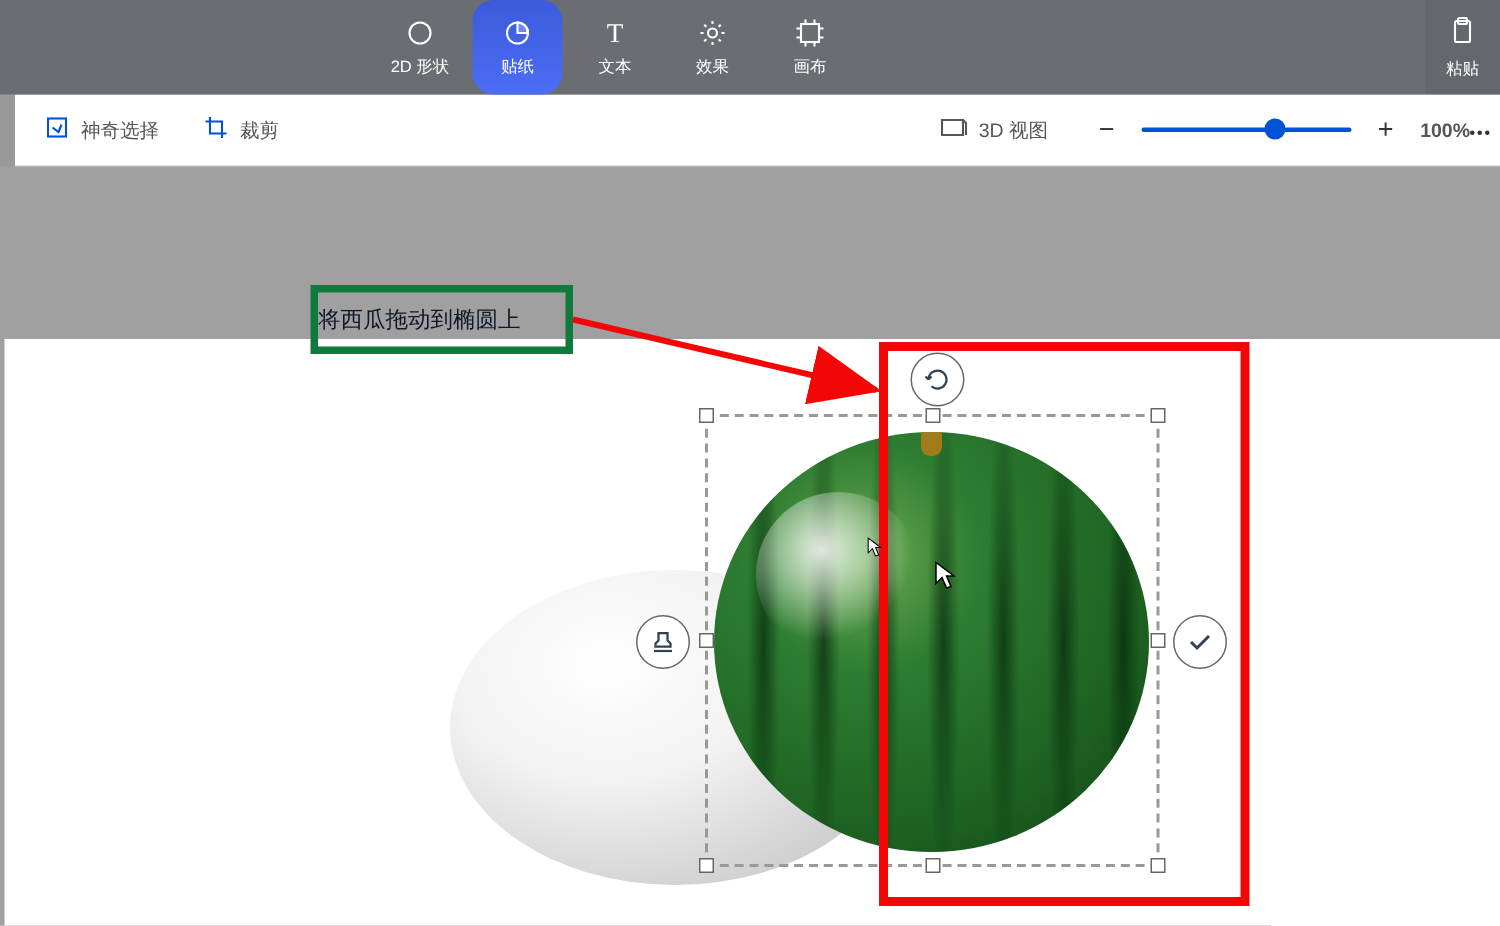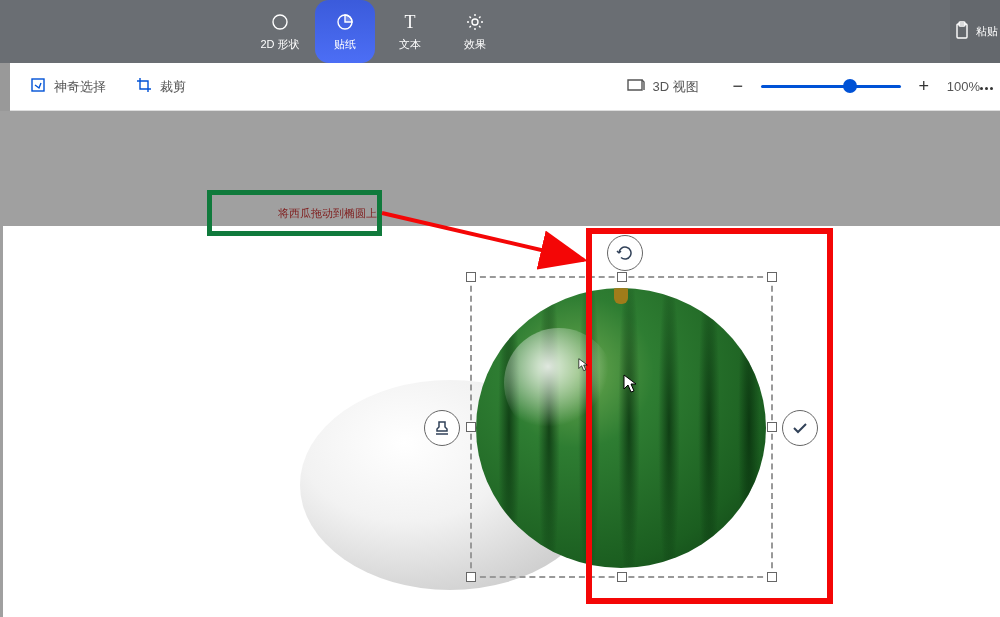--- a/index.html
+++ b/index.html
@@ -2,21 +2,21 @@
 <html><head>
   <meta charset="utf-8">
   <style>
     * { box-sizing: border-box; margin: 0; padding: 0; }
     body { font-family: "Microsoft YaHei", "Segoe UI", sans-serif; width: 1000px; height: 617px; overflow: hidden; background: #999; }
     
     .top-toolbar { height: 63px; background: #6a6e73; display: flex; align-items: center; padding-left: 250px; gap: 5px; position: relative; }
     .top-toolbar .tool { width: 60px; height: 63px; display: flex; flex-direction: column; align-items: center; justify-content: center; gap: 4px; color: #fff; font-size: 11px; cursor: pointer; }
     .top-toolbar .tool.active { background: linear-gradient(180deg, #3b5bdb 0%, #4c6ef5 100%); border-radius: 14px; }
     .top-toolbar .tool .icon-box { width: 22px; height: 22px; display: flex; align-items: center; justify-content: center; }
-    .top-toolbar .right-tool { position: absolute; right: 0; width: 50px; height: 63px; display: flex; flex-direction: row; align-items: center; justify-content: center; color: #fff; font-size: 11px; gap: 4px; cursor: pointer; background: rgba(0,0,0,0.05); }
+    .top-toolbar .right-tool { position: absolute; right: 0; width: 50px; height: 63px; display: flex; flex-direction: column; align-items: center; justify-content: center; color: #fff; font-size: 11px; gap: 4px; cursor: pointer; background: rgba(0,0,0,0.05); }
     
     .second-bar { height: 48px; background: #fff; border-bottom: 1px solid #ddd; display: flex; align-items: center; padding: 0 20px; gap: 30px; color: #555; font-size: 13px; margin-left: 10px; }
     .second-bar .btn { display: inline-flex; align-items: center; gap: 8px; cursor: pointer; }
     .spacer { flex: 1; }
     .zoom-group { display: flex; align-items: center; gap: 14px; }
     .zoom-btn { width: 18px; height: 18px; display: flex; align-items: center; justify-content: center; cursor: pointer; color: #333; font-size: 18px; }
     .slider-track { width: 140px; height: 3px; background: #0052d6; border-radius: 2px; position: relative; }
     .slider-thumb { position: absolute; width: 14px; height: 14px; border-radius: 50%; background: #0052d6; top: -6px; left: 82px; }
     
     .canvas-area { position: absolute; top: 111px; left: 0; width: 1000px; height: 506px; background: #a0a0a0; }
@@ -38,21 +38,21 @@
     .h-tl{left:-6px;top:-6px} .h-tm{left:50%;top:-6px;margin-left:-5px} .h-tr{right:-6px;top:-6px}
     .h-ml{left:-6px;top:50%;margin-top:-5px} .h-mr{right:-6px;top:50%;margin-top:-5px}
     .h-bl{left:-6px;bottom:-6px} .h-bm{left:50%;bottom:-6px;margin-left:-5px} .h-br{right:-6px;bottom:-6px}
     
     .ctl-rotate { position: absolute; left: 607px; top: 235px; width: 36px; height: 36px; border-radius: 50%; background:#fff; border:1px solid #666; display:flex;align-items:center;justify-content:center; cursor: pointer; }
     .ctl-stamp { position: absolute; left: 424px; top: 410px; width: 36px; height: 36px; border-radius: 50%; background:#fff; border:1px solid #666; display:flex;align-items:center;justify-content:center; cursor: pointer; }
     .ctl-check { position: absolute; left: 782px; top: 410px; width: 36px; height: 36px; border-radius: 50%; background:#fff; border:1px solid #666; display:flex;align-items:center;justify-content:center; cursor: pointer; }
     
     
     .red-box { position: absolute; left: 586px; top: 228px; width: 247px; height: 376px; border: 6px solid #f40606; }
-    .green-box { position: absolute; left: 207px; top: 190px; width: 175px; height: 46px; border: 5px solid #107a3c; display:flex;align-items:center;justify-content:flex-end; color:#7f1d1d; font-size: 11px; }
+    .green-box { position: absolute; left: 207px; top: 190px; width: 175px; height: 46px; border: 5px solid #107a3c; display:flex;align-items:center;justify-content:flex-start; color:#0f172a; font-size: 15px; }
     .arrow-svg { position: absolute; left: 0; top: 0; width: 1000px; height: 617px; pointer-events:none; }
     
     .cursor-default { position: absolute; left: 623px; top: 374px; width: 14px; height: 20px; }
     .cursor-small { position: absolute; left: 578px; top: 358px; width: 10px; height: 14px; pointer-events:none; }
     
     .more-icon { position: absolute; right: 4px; top: 78px; width: 20px; height: 20px; display:flex; gap:2px; align-items:center; justify-content:center; cursor:pointer; }
     .more-icon span { width:3px;height:3px;background:#333;border-radius:50%; }
   </style>
 </head>
 <body>
@@ -80,20 +80,29 @@
     <span>文本</span>
   </div>
   <div class="tool">
     <span class="icon-box">
       <svg width="20" height="20" viewBox="0 0 20 20" stroke="#fff" fill="none" stroke-width="1.4">
           <circle cx="10" cy="10" r="3"></circle>
           <path d="M10 2v2M10 16v2M2 10h2M16 10h2M4.5 4.5l1.4 1.4M14.1 14.1l1.4 1.4M4.5 15.5l1.4-1.4M14.1 5.9l1.4-1.4"></path>
         </svg>
     </span>
     <span>效果</span>
+  </div>
+  <div class="tool">
+    <span class="icon-box">
+      <svg width="20" height="20" viewBox="0 0 20 20" stroke="#fff" fill="none" stroke-width="1.4">
+          <rect x="4" y="4" width="12" height="12"></rect>
+          <path d="M7 1v3M13 1v3M7 16v3M13 16v3M1 7h3M1 13h3M16 7h3M16 13h3"></path>
+        </svg>
+    </span>
+    <span>画布</span>
   </div>
   <div class="right-tool">
     <span class="icon-box">
       <svg width="20" height="20" viewBox="0 0 20 20" stroke="#fff" fill="none" stroke-width="1.4">
           <rect x="5" y="3" width="10" height="14" rx="1"></rect>
           <rect x="7" y="1" width="6" height="4" rx="1"></rect>
         </svg>
     </span>
     <span>粘贴</span>
   </div>
@@ -126,21 +135,21 @@
         </svg>
     </span>
     <span>3D 视图</span>
   </div>
   <div class="zoom-group">
     <div class="zoom-btn">−</div>
     <div class="slider-track">
       <div class="slider-thumb"></div>
     </div>
     <div class="zoom-btn">+</div>
-    <span style="font-size:13px;">100%</span>
+    <span style="font-size:13px;font-weight:bold;">100%</span>
   </div>
 </div>
 
 <div class="more-icon">
     <span></span>
     <span></span>
     <span></span>
   </div>
 
 <div class="canvas-area">

